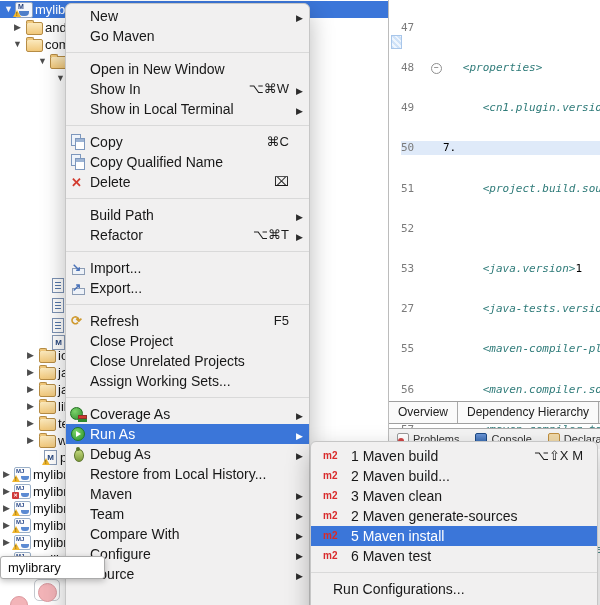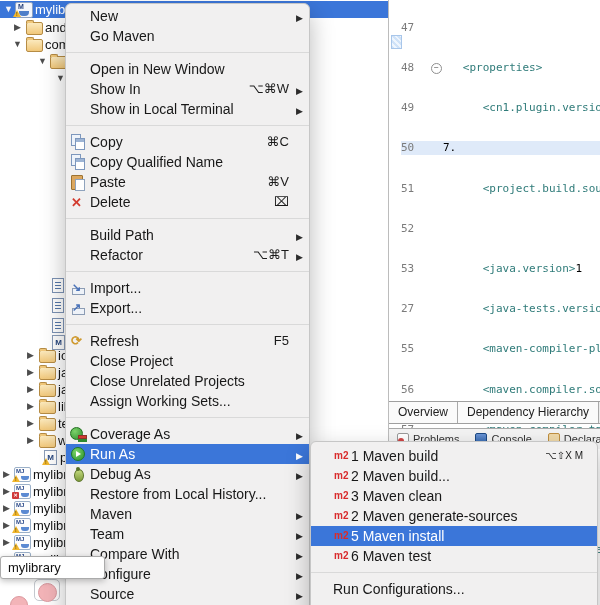--- a/index.html
+++ b/index.html
@@ -94,37 +94,37 @@
       background:linear-gradient(#c5da7f,#7e9c3c);border:1px solid #5a7328;}
   .i-debug::after{content:"";position:absolute;left:6px;top:1px;width:4px;height:4px;border-radius:50%;
       background:#55702a;}
 
   
   .smenu{position:absolute;left:310px;top:441px;width:288px;height:200px;background:#f1f0f0;
         border:1px solid #c6c6c6;border-radius:6px;box-shadow:0 10px 25px rgba(0,0,0,.28);
         padding-top:4px;z-index:50;box-sizing:border-box;}
   .smi{position:relative;height:20px;line-height:20px;font-size:14px;color:#181818;
       padding-left:40px;white-space:nowrap;}
-  .smi .m2{position:absolute;left:12px;top:0;color:#d92b2b;font-weight:bold;font-size:10px;margin-left:11px;}
-  .smi .sc{position:absolute;right:14px;top:0;font-size:10px;color:#1b1b1b;}
+  .smi .m2{position:absolute;left:12px;top:0;color:#d92b2b;font-weight:bold;font-size:10px;}
+  .smi .sc{position:absolute;right:14px;top:0;font-size:13px;color:#1b1b1b;}
   .smi.hl{background:#3b76d9;color:#fff;}
   .smi.runconf{padding-left:22px;}
 
   
   .editor{position:absolute;left:389px;top:0;width:211px;height:605px;background:#fff;overflow:hidden;}
   .code{position:absolute;left:0;top:-6px;right:0;font-family:"DejaVu Sans Mono",monospace;
         font-size:11px;line-height:13.4px;white-space:pre;}
   .cl{position:relative;height:13.4px;display:flex;}
   .cl.hl{background:linear-gradient(to right,transparent 12px,#dfeaf9 12px);}
   .ln{flex:none;width:26px;margin-left:12px;color:#7b7b7b;padding-right:2px;}
   .fold{flex:none;width:14px;position:relative;}
   .cl.folded .fold::before{content:"−";position:absolute;left:2px;top:2px;width:9px;height:9px;
         border:1px solid #8f8f8f;border-radius:50%;font-size:8px;line-height:8px;text-align:center;
         color:#6a6a6a;background:#fff;}
-  .t{color:#2f7b79;} .v{color:#000;}
+  .t{color:#2f7b79;font-style:italic;} .v{color:#000;}
   .ruler-mark{position:absolute;left:2px;top:35px;width:9px;height:12px;border:1px solid #a8c6ea;
         background:repeating-linear-gradient(45deg,#cfe2f8 0 2px,#eef5fd 2px 4px);}
 
   .etabs{position:absolute;left:0;top:401px;width:220px;height:21px;background:#ececec;
         border-top:1px solid #9f9f9f;border-bottom:1px solid #9f9f9f;display:flex;font-size:12px;}
   .etab{padding:0 9px;line-height:20px;border-right:1px solid #a9a9a9;background:#fafafa;
         color:#222;white-space:nowrap;}
 
   .bpanel{position:absolute;left:0;top:428px;width:220px;height:20px;background:#f4f4f4;
         border-top:1px solid #a9a9a9;display:flex;font-size:11px;color:#333;}
@@ -321,21 +321,20 @@
 <div class="menu">
   <div class="mi"><span class="lbl">New</span><span class="arr"></span></div>
   <div class="mi"><span class="lbl">Go Maven</span></div>
   <div class="msep"></div>
   <div class="mi"><span class="lbl">Open in New Window</span></div>
   <div class="mi"><span class="lbl">Show In</span><span class="sc">⌥⌘W</span><span class="arr"></span></div>
   <div class="mi"><span class="lbl">Show in Local Terminal</span><span class="arr"></span></div>
   <div class="msep"></div>
   <div class="mi"><span class="ico i-copy"></span><span class="lbl">Copy</span><span class="sc">⌘C</span></div>
   <div class="mi"><span class="ico i-copy"></span><span class="lbl">Copy Qualified Name</span></div>
-  <div class="mi"><span class="ico i-paste"></span><span class="lbl">Paste</span><span class="sc">⌘V</span></div>
   <div class="mi"><span class="ico i-del"></span><span class="lbl">Delete</span><span class="sc">⌧</span></div>
   <div class="msep"></div>
   <div class="mi"><span class="lbl">Build Path</span><span class="arr"></span></div>
   <div class="mi"><span class="lbl">Refactor</span><span class="sc">⌥⌘T</span><span class="arr"></span></div>
   <div class="msep"></div>
   <div class="mi"><span class="ico i-import"></span><span class="lbl">Import...</span></div>
   <div class="mi"><span class="ico i-export"></span><span class="lbl">Export...</span></div>
   <div class="msep"></div>
   <div class="mi"><span class="ico i-refresh"></span><span class="lbl">Refresh</span><span class="sc">F5</span></div>
   <div class="mi"><span class="lbl">Close Project</span></div>

